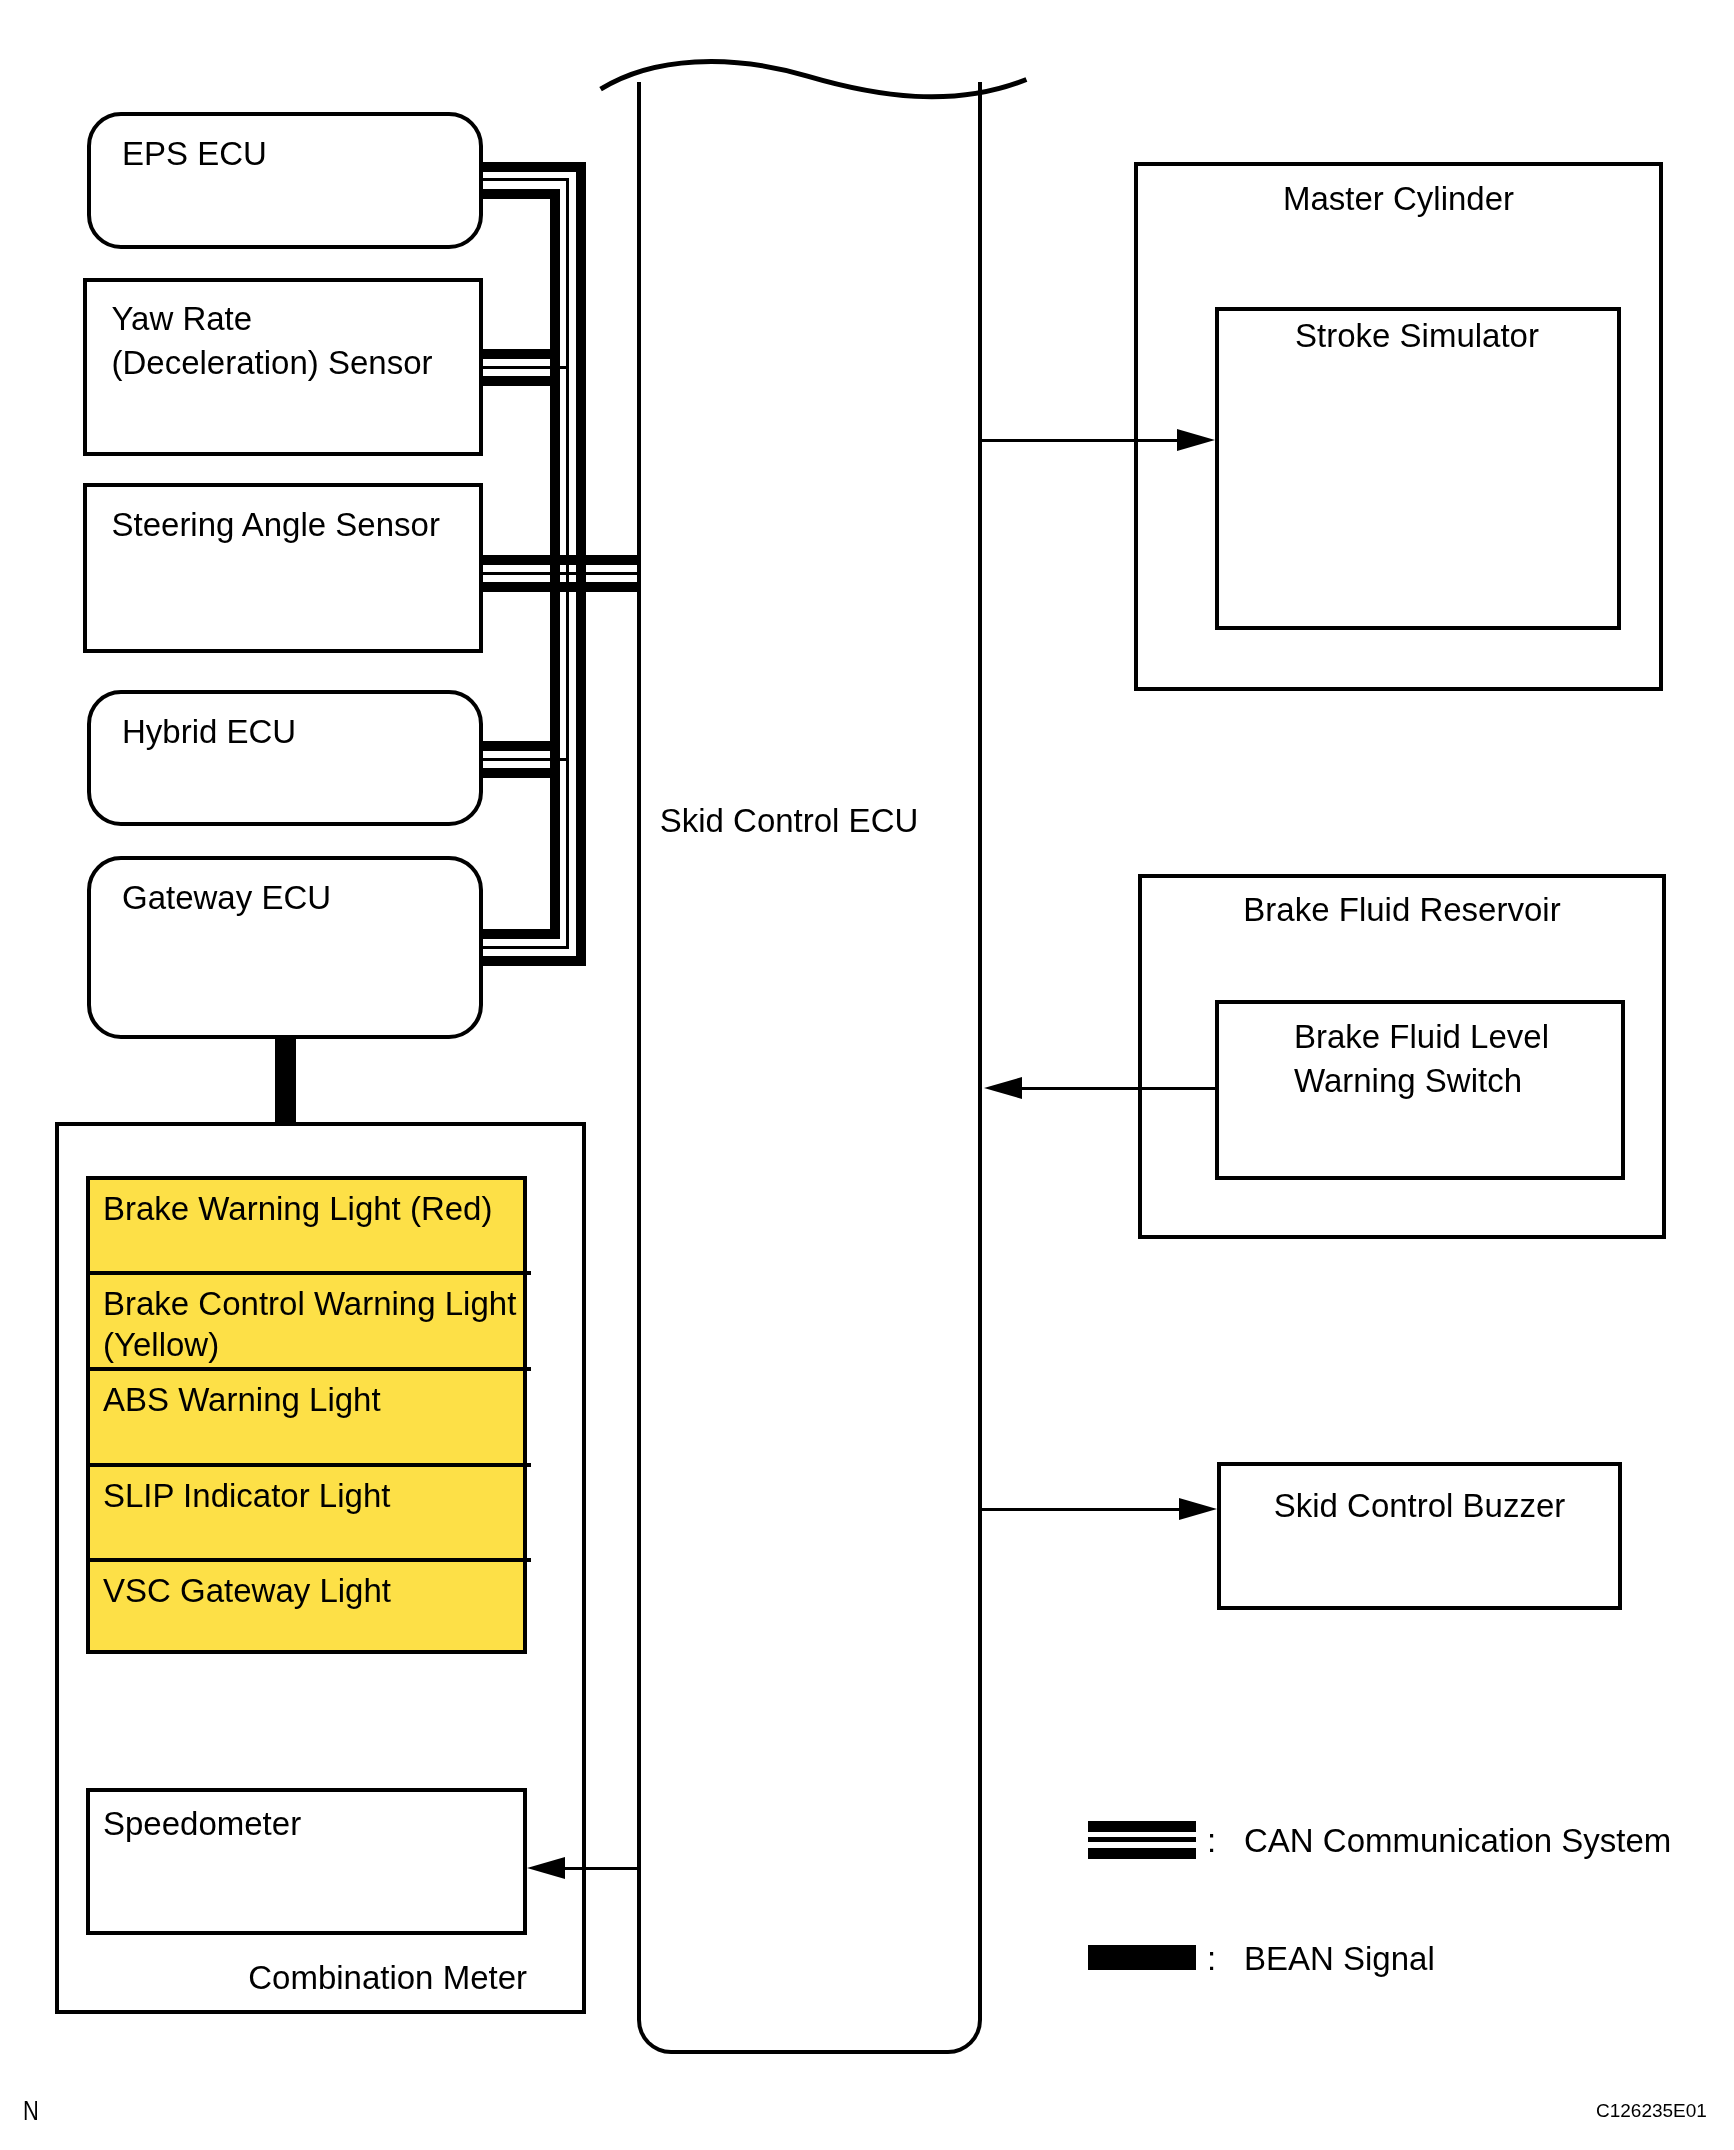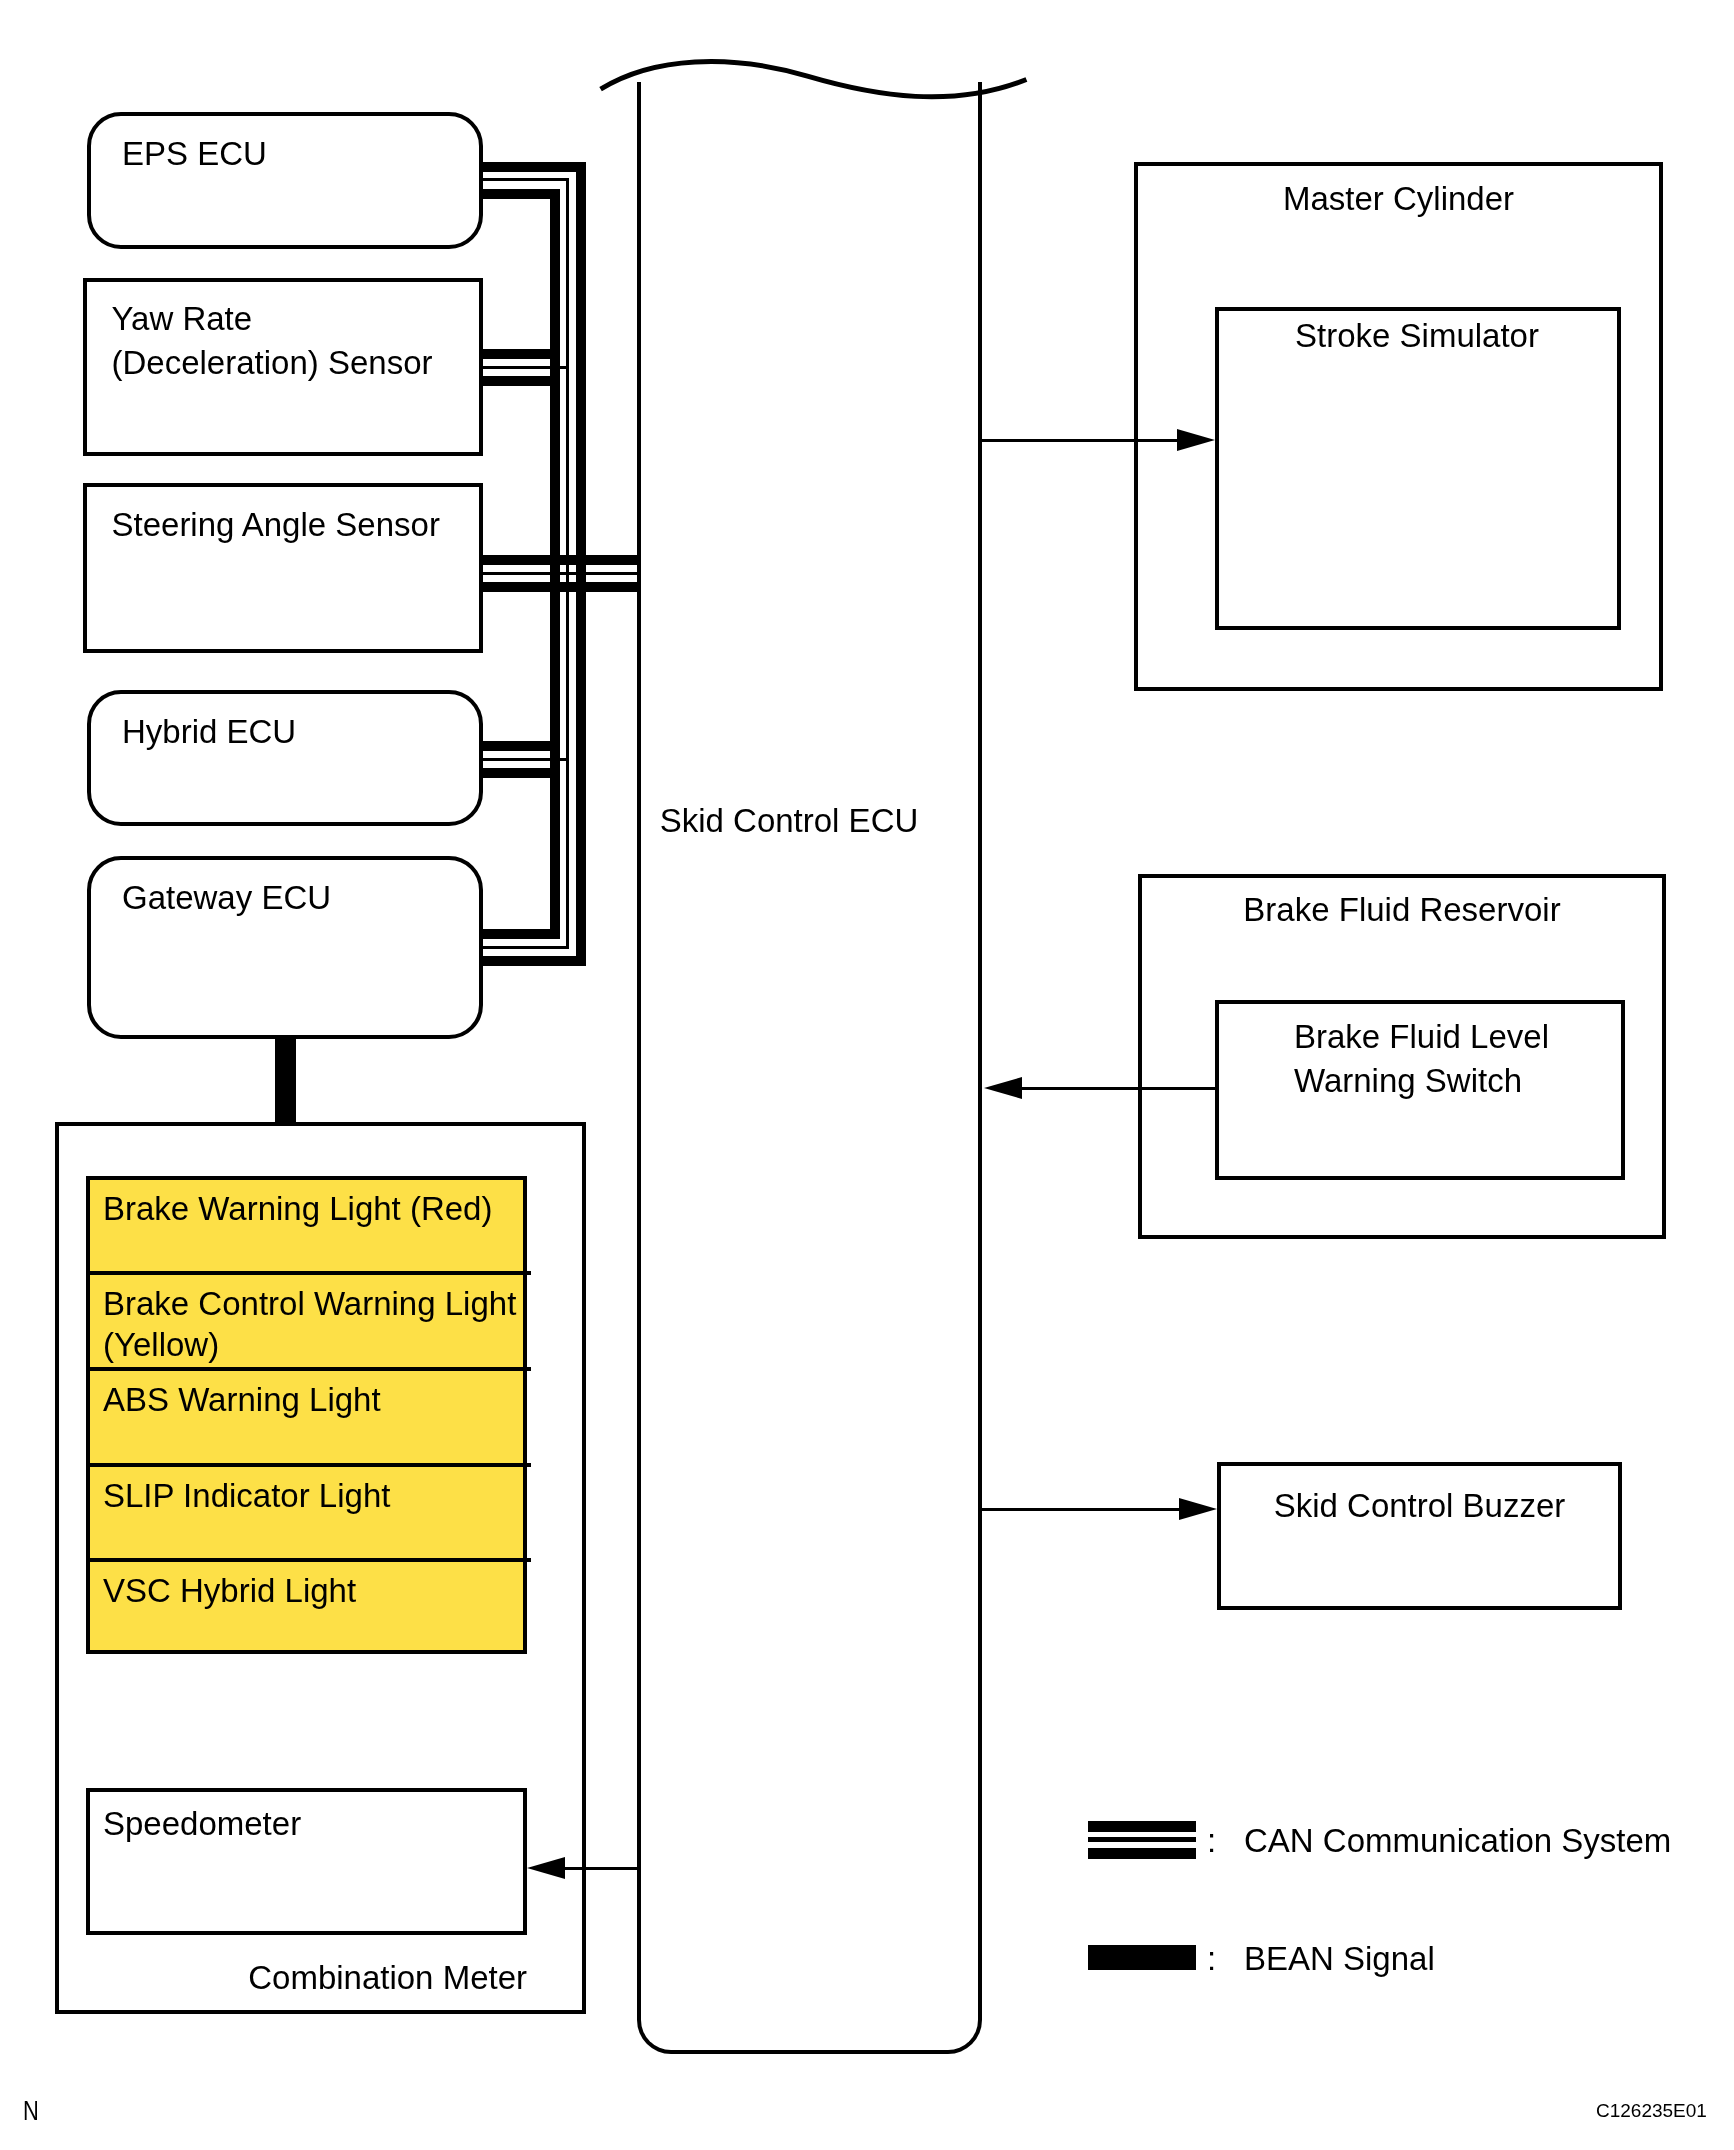--- a/index.html
+++ b/index.html
@@ -117,21 +117,21 @@
   <div class="hline" style="left:981px;top:1508px;width:198px;"></div>
   <div class="arrow-right" style="left:1179px;top:1498px;"></div>
 
   <div class="box" style="left:55px;top:1122px;width:531px;height:892px;"></div>
 
   <div class="abs" style="left:86px;top:1176px;width:441px;height:478px;border:4.1px solid #000;background:#fde047;">
     <div class="cell" style="top:0;">Brake Warning Light (Red)</div>
     <div class="cell" style="top:91px;">Brake Control Warning Light (Yellow)</div>
     <div class="cell" style="top:187px;">ABS Warning Light</div>
     <div class="cell" style="top:283px;">SLIP Indicator Light</div>
-    <div class="cell" style="top:378px;">VSC Hybrid Light</div>
+    <div class="cell" style="top:378px;">VSC Gateway Light</div>
   </div>
 
   <div class="box thin" style="left:86px;top:1788px;width:441px;height:147px;">
     <div class="lbl" style="padding:9.8px 0 0 13px;">Speedometer</div>
   </div>
   <div class="hline" style="left:562px;top:1867px;width:77px;"></div>
   <div class="arrow-left" style="left:527px;top:1857px;"></div>
 
   <div class="lbl abs center" style="left:86px;top:1956px;width:441px;text-align:right;">Combination Meter</div>
 

